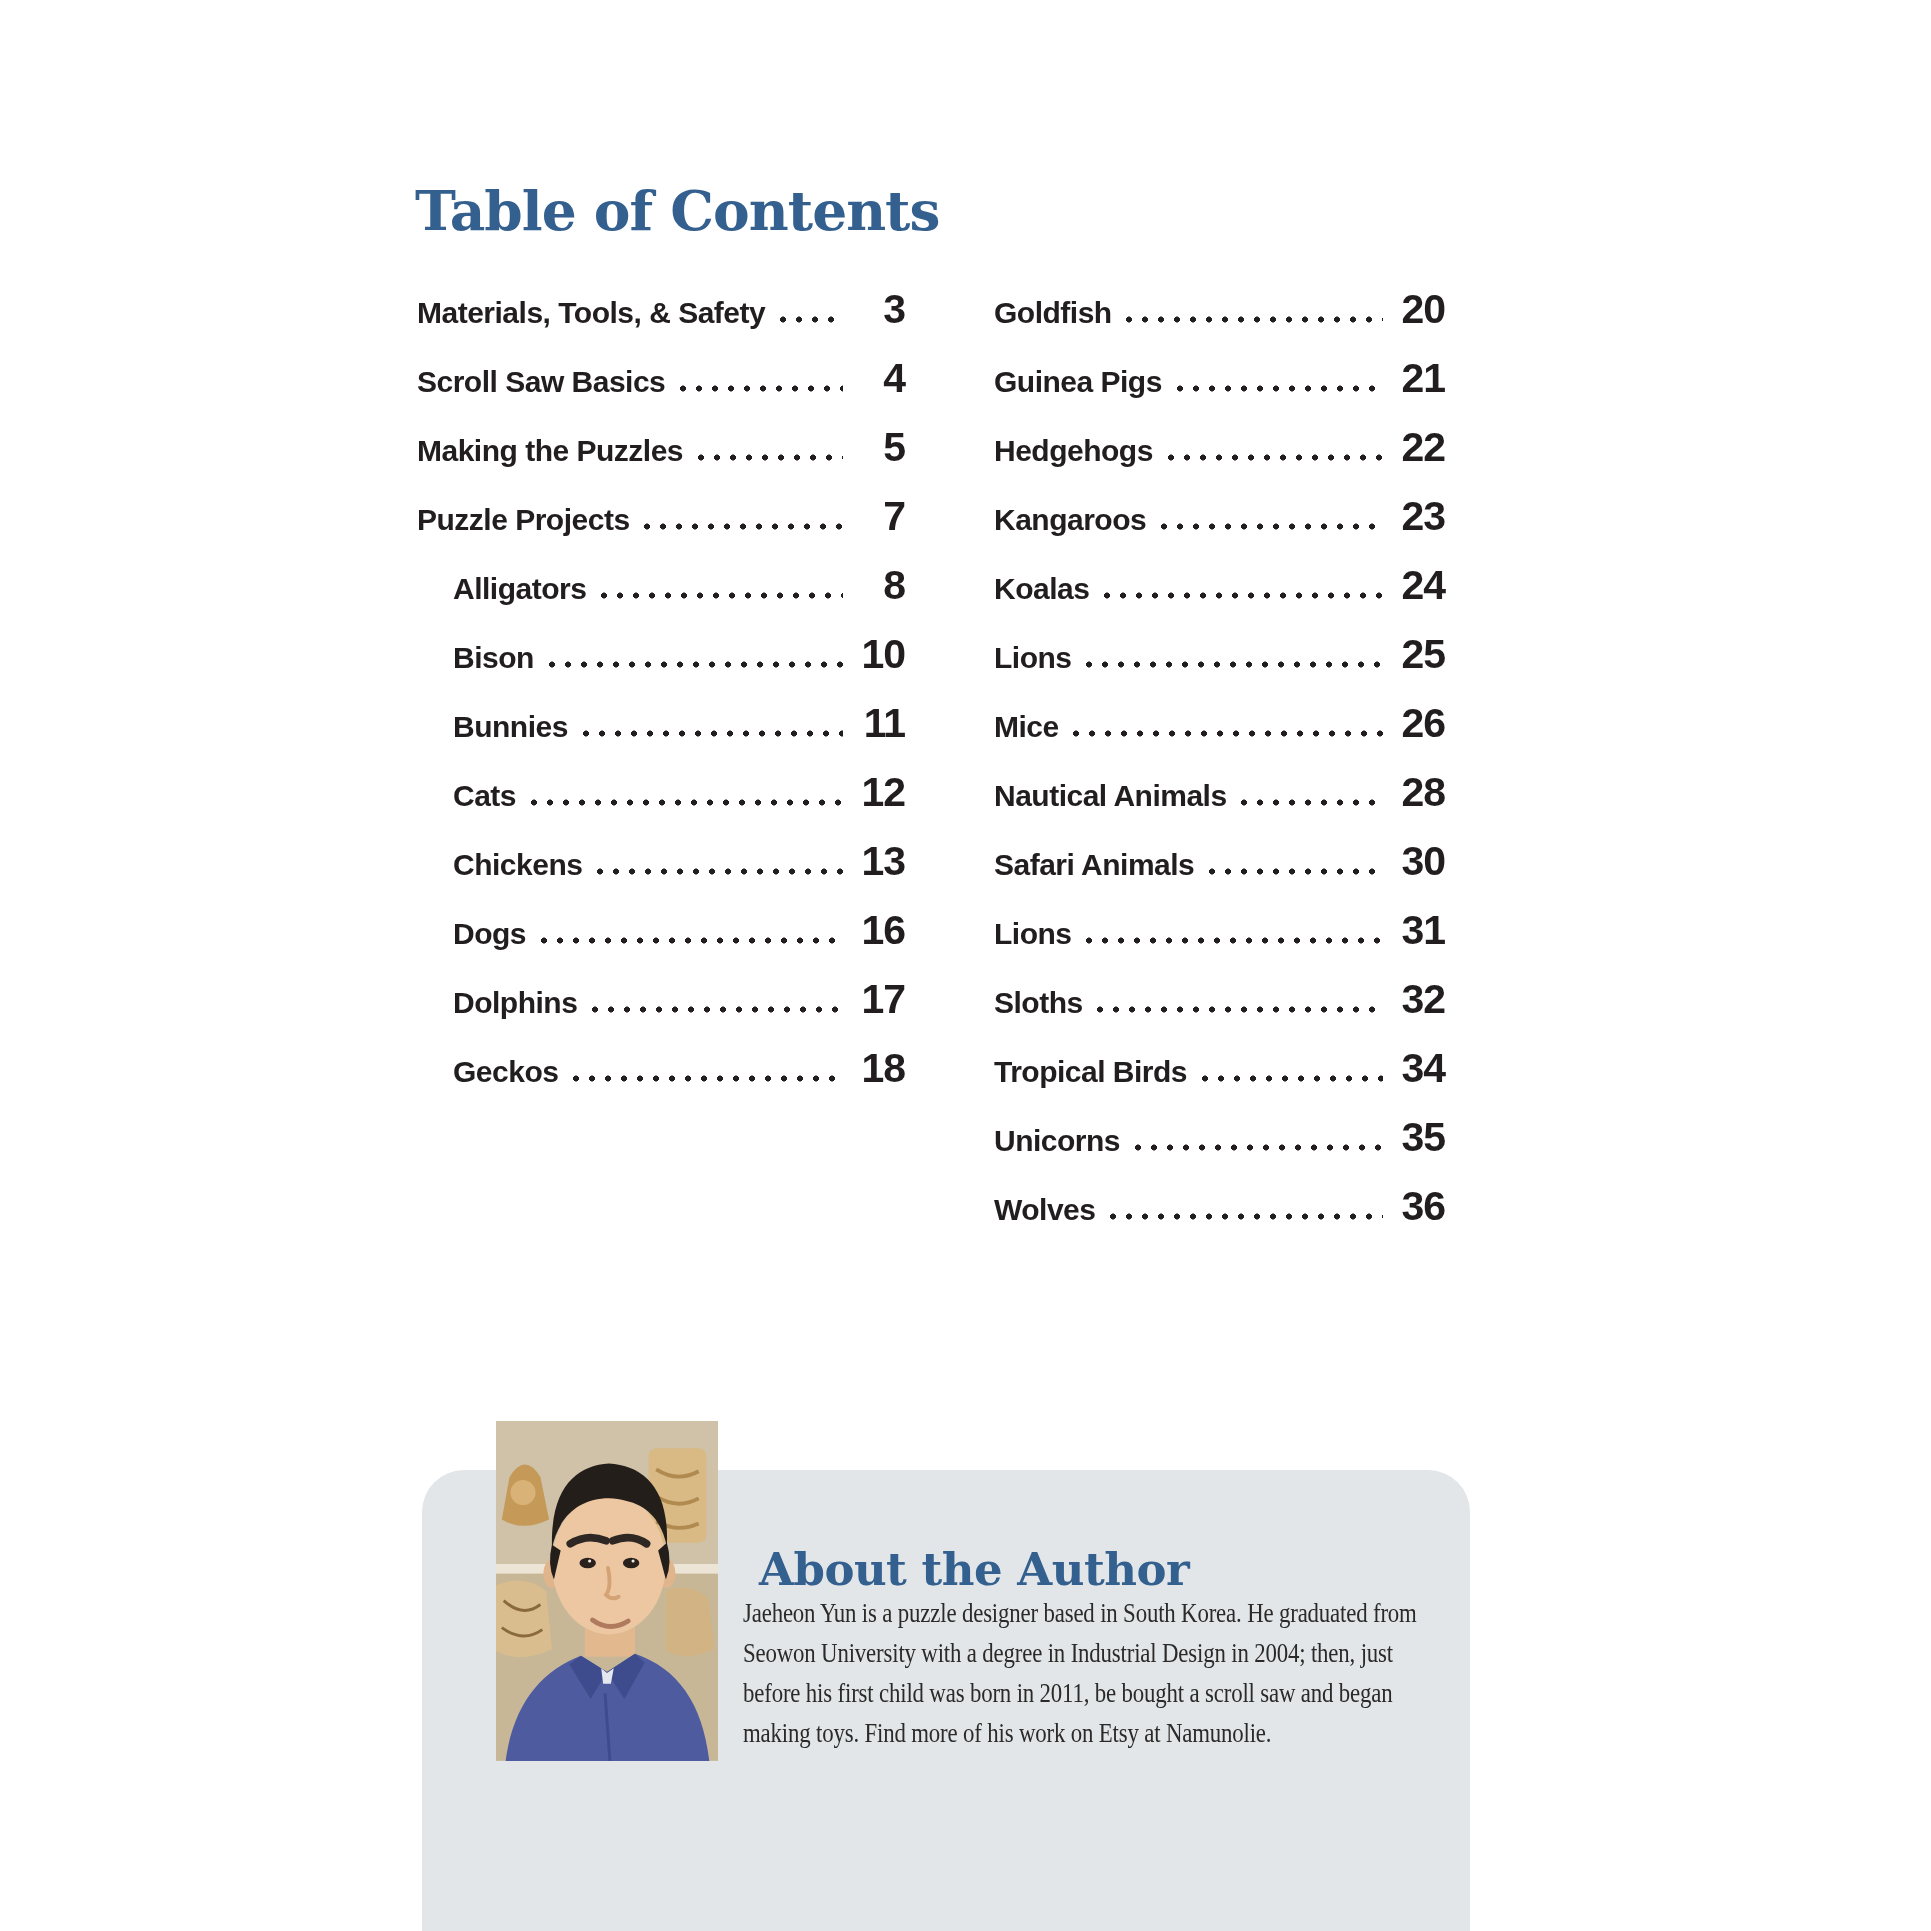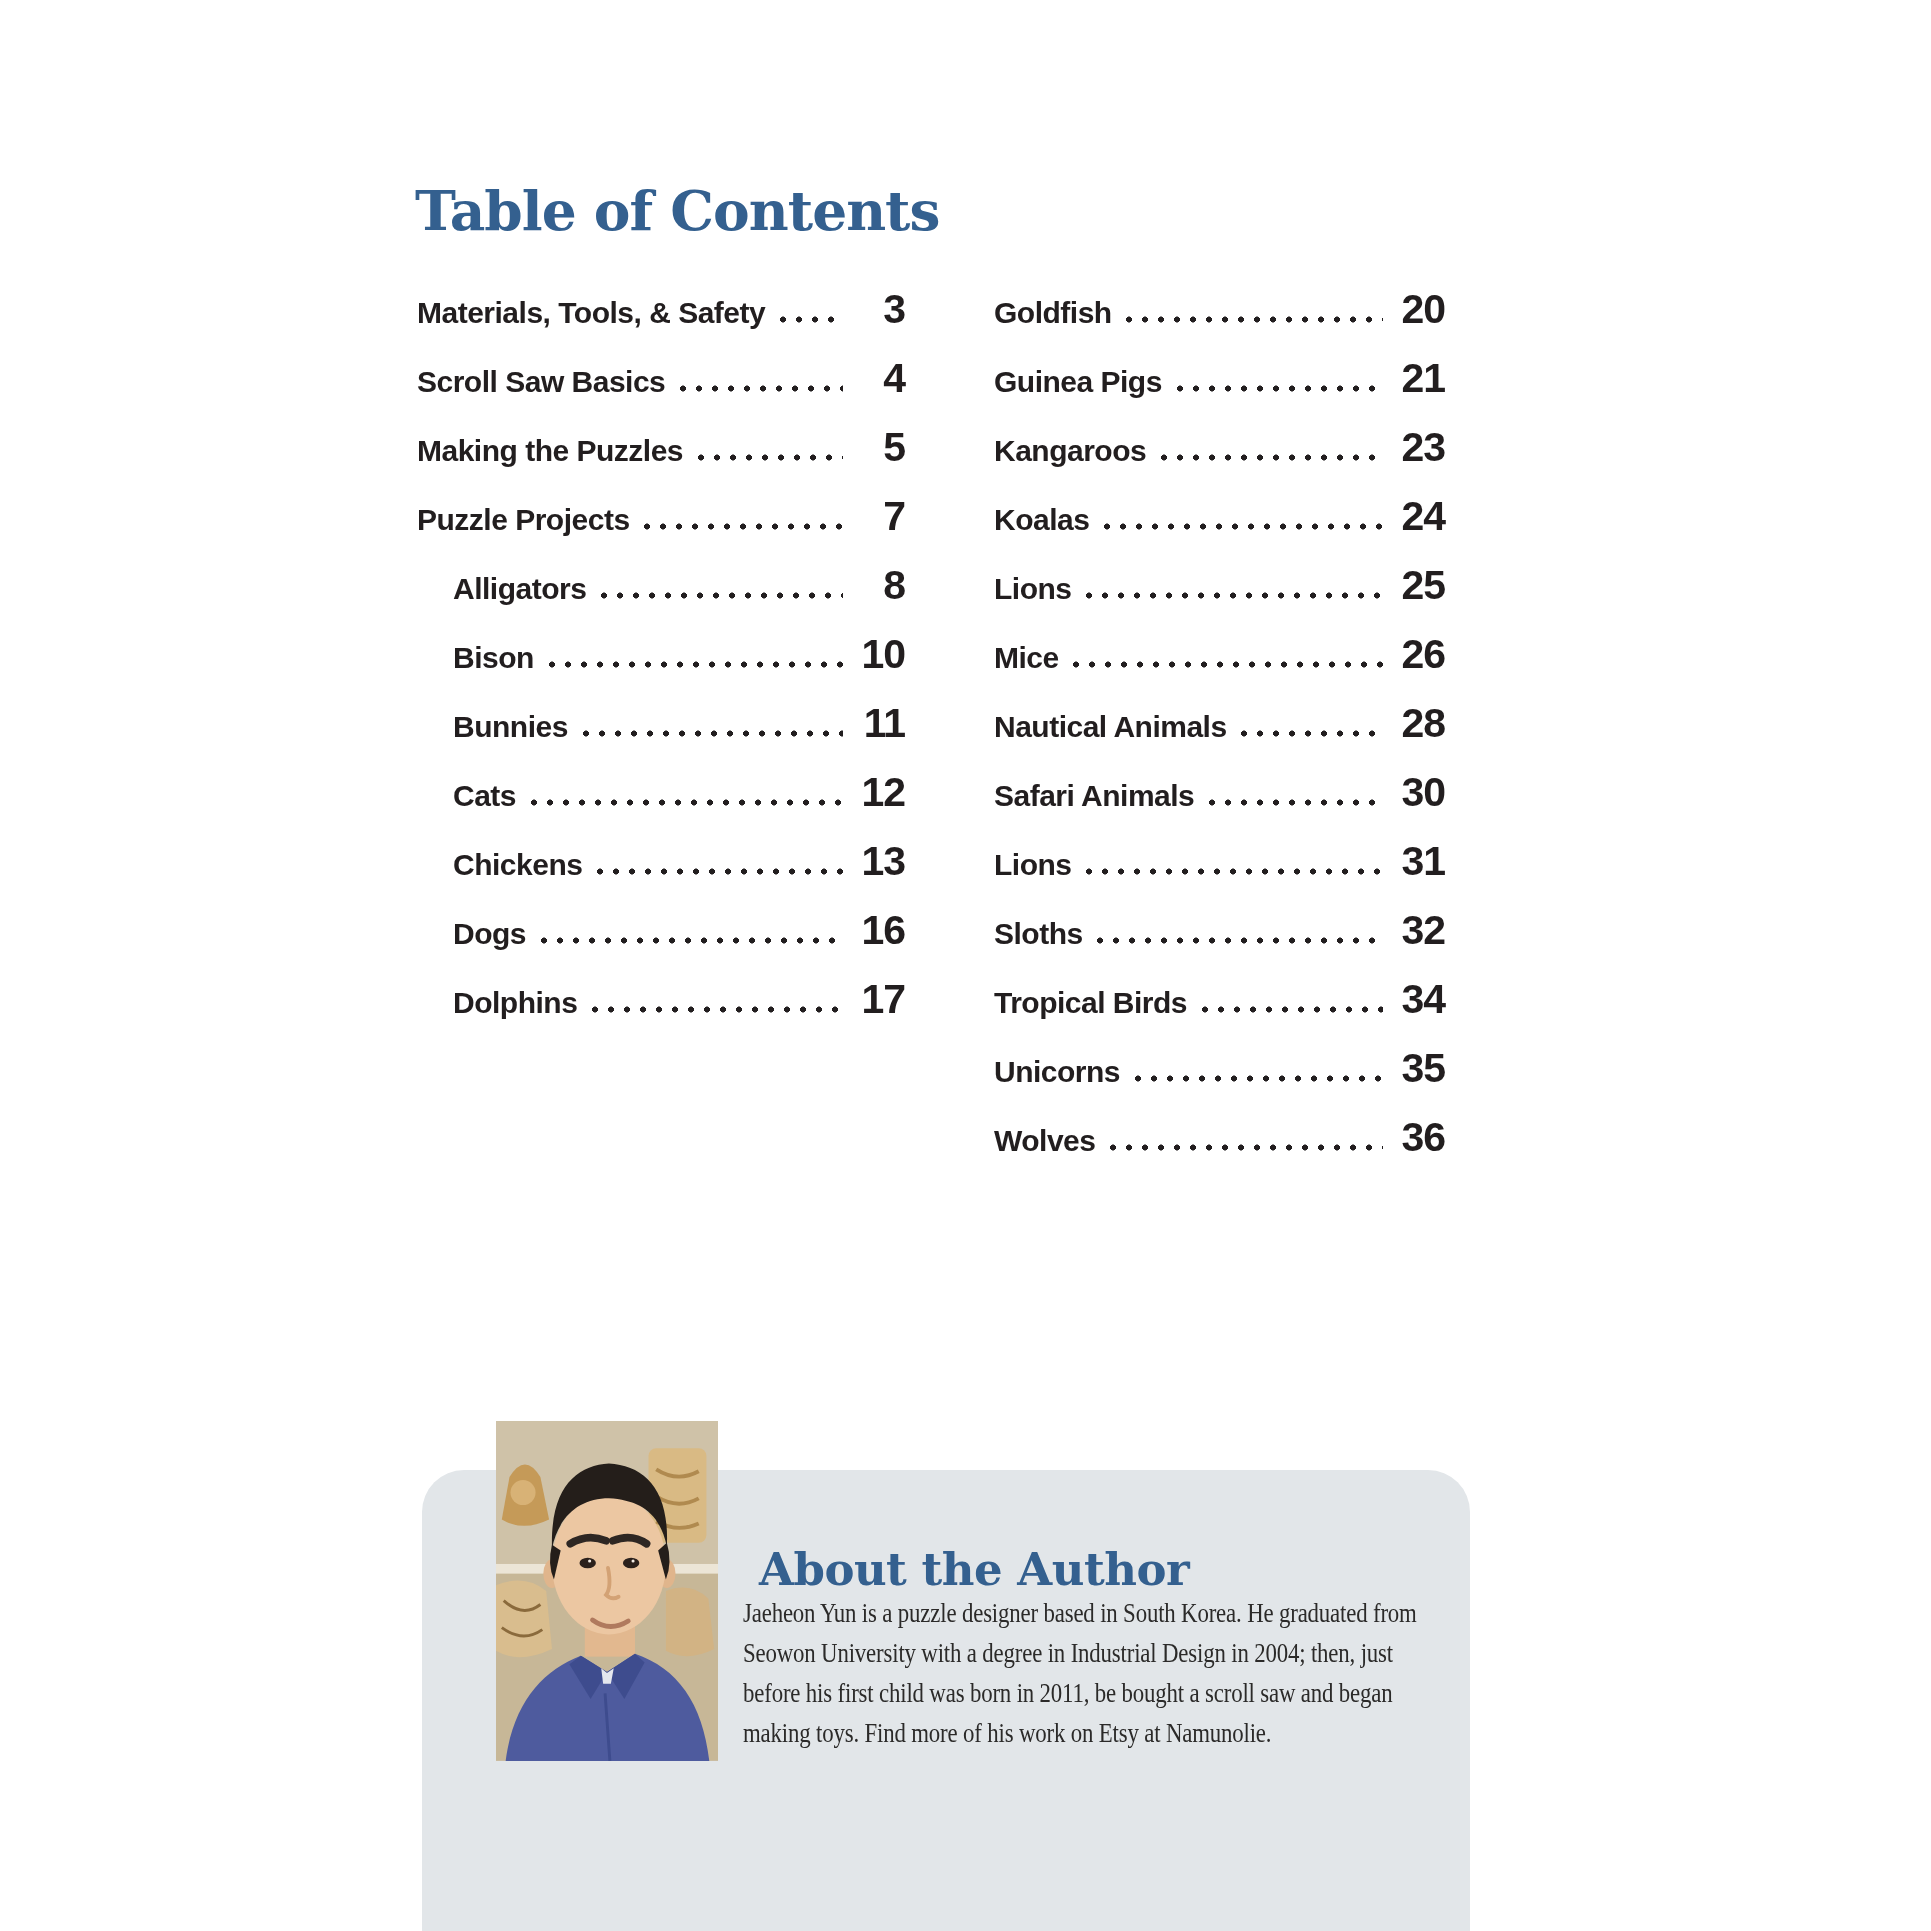--- a/index.html
+++ b/index.html
@@ -111,31 +111,41 @@
         <div class="toc-row indent">
     <span class="toc-label">Dogs</span>
     <span class="toc-leader"></span>
     <span class="toc-page">16</span>
   </div>
         <div class="toc-row indent">
     <span class="toc-label">Dolphins</span>
     <span class="toc-leader"></span>
     <span class="toc-page">17</span>
   </div>
+        <div class="toc-row indent">
+    <span class="toc-label">Geckos</span>
+    <span class="toc-leader"></span>
+    <span class="toc-page">18</span>
+  </div>
       </div>
     <div class="toc-col toc-right" id="toc-right">
         <div class="toc-row">
     <span class="toc-label">Goldfish</span>
     <span class="toc-leader"></span>
     <span class="toc-page">20</span>
   </div>
         <div class="toc-row">
     <span class="toc-label">Guinea Pigs</span>
     <span class="toc-leader"></span>
     <span class="toc-page">21</span>
+  </div>
+        <div class="toc-row">
+    <span class="toc-label">Hedgehogs</span>
+    <span class="toc-leader"></span>
+    <span class="toc-page">22</span>
   </div>
         <div class="toc-row">
     <span class="toc-label">Kangaroos</span>
     <span class="toc-leader"></span>
     <span class="toc-page">23</span>
   </div>
         <div class="toc-row">
     <span class="toc-label">Koalas</span>
     <span class="toc-leader"></span>
     <span class="toc-page">24</span>

